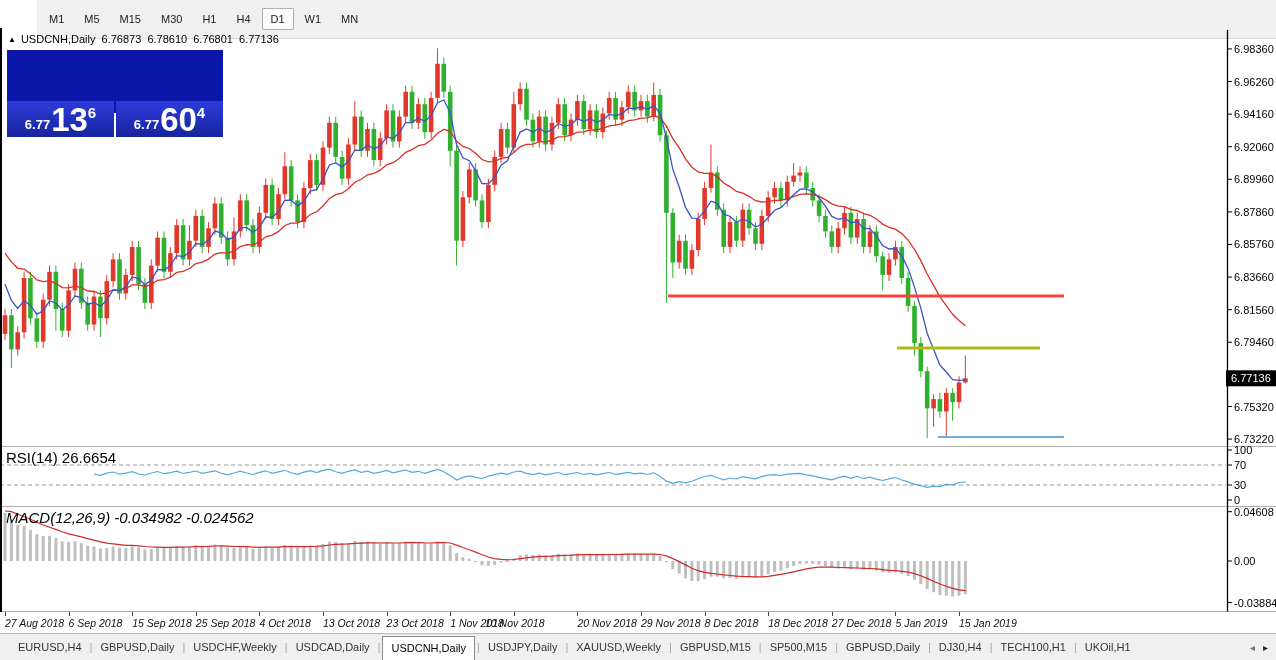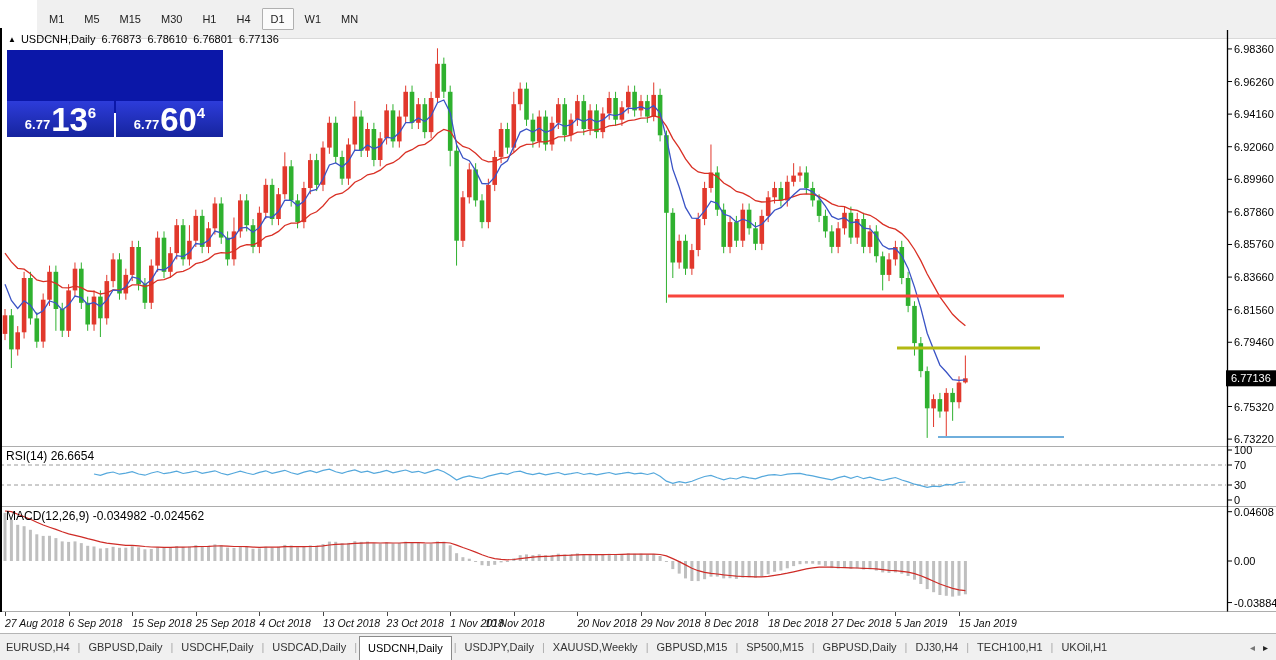--- a/index.html
+++ b/index.html
@@ -14,23 +14,23 @@
 
   
   #chart-wrap{position:absolute;left:0;top:28px;width:1276px;height:584px;}
   #chart-svg{position:absolute;left:0;top:0;}
   #left-edge{position:absolute;left:0;top:28px;width:2px;height:605px;background:#000;}
 
   #chart-title{position:absolute;left:8px;top:33px;font-size:11px;color:#000;white-space:nowrap;}
   #chart-title .tri{font-size:8px;margin-right:5px;position:relative;top:-1px;}
   #chart-title span{margin-right:3px;}
 
-  .ind-label{position:absolute;font-size:12px;color:#000;white-space:nowrap;}
+  .ind-label{position:absolute;font-size:15px;color:#000;white-space:nowrap;}
   #rsi-label{left:6px;top:449px;}
-  #macd-label{left:6px;top:509px;}
+  #macd-label{left:6px;top:509px;font-style:italic;}
 
   
   #trade-panel{position:absolute;left:7px;top:50px;width:216px;height:63px;background:#0b17a8;}
   #tp-top{position:absolute;left:0;top:0;width:216px;height:26px;display:flex;}
   .tp-btn{background:linear-gradient(#3140dd,#1b2ace);color:#fff;font-size:14px;display:flex;align-items:center;justify-content:center;
      text-decoration:underline;border:1px solid #4a58e8;box-sizing:border-box;cursor:pointer;}
   #tp-sell{width:56px;}
   #tp-buy{width:52px;}
   .tp-spin{width:21px;background:linear-gradient(#fdfdfd,#dcdcdc);border:1px solid #9a9a9a;box-sizing:border-box;
      font-size:7px;color:#444;display:flex;align-items:center;justify-content:center;cursor:pointer;}
@@ -43,21 +43,21 @@
   .p-big{font-size:33px;font-weight:bold;line-height:30px;}
   .p-sup{font-size:15px;font-weight:bold;position:relative;top:-14px;}
 
   
   #date-axis{position:absolute;left:0;top:612px;width:1276px;height:21px;background:#fff;}
   .d-tick{position:absolute;top:0;width:1px;height:4px;background:#444;}
   .d-lab{position:absolute;top:5px;font-size:10.5px;color:#111;white-space:nowrap;font-style:italic;}
 
   
   #tab-bar{position:absolute;left:0;top:633px;width:1276px;height:27px;background:#f0f0f0;
-     border-top:1px solid #b5b5b5;box-sizing:border-box;display:flex;align-items:center;overflow:hidden;}
+     border-top:1px solid #b5b5b5;box-sizing:border-box;display:flex;align-items:center;overflow:hidden;padding-left:12px;}
   .tab{font-size:11px;color:#333;padding:4px 6px;white-space:nowrap;cursor:pointer;}
   .tab.active{background:#fff;border:1px solid #8a8a8a;border-bottom:none;color:#000;padding:5px 8px 6px 8px;position:relative;top:1px;}
   .tab-sep{color:#aaa;font-size:11px;margin:0 2px;}
   #tab-arrows{position:absolute;right:4px;top:0;height:27px;display:flex;align-items:center;gap:8px;background:#f0f0f0;padding:0 4px;}
   #tab-arrows span{font-size:10px;color:#777;cursor:pointer;}
   #tab-arrows .r{color:#222;}
 </style>
 </head>
 <body>
 
@@ -660,21 +660,21 @@
       <div class="d-lab" style="left: 895.4px;">5 Jan 2019</div>
       <div class="d-tick" style="left: 959px;"></div>
       <div class="d-lab" style="left: 959px;">15 Jan 2019</div>
     </div>
 
   <div id="tab-bar">
     <div class="tab">EURUSD,H4</div>
       <span class="tab-sep">|</span>
       <div class="tab">GBPUSD,Daily</div>
       <span class="tab-sep">|</span>
-      <div class="tab">USDCHF,Daily</div>
+      <div class="tab">USDCHF,Weekly</div>
       <span class="tab-sep">|</span>
       <div class="tab">USDCAD,Daily</div>
       <span class="tab-sep">|</span>
       <div class="tab active">USDCNH,Daily</div>
       <span class="tab-sep">|</span>
       <div class="tab">USDJPY,Daily</div>
       <span class="tab-sep">|</span>
       <div class="tab">XAUUSD,Weekly</div>
       <span class="tab-sep">|</span>
       <div class="tab">GBPUSD,M15</div>

